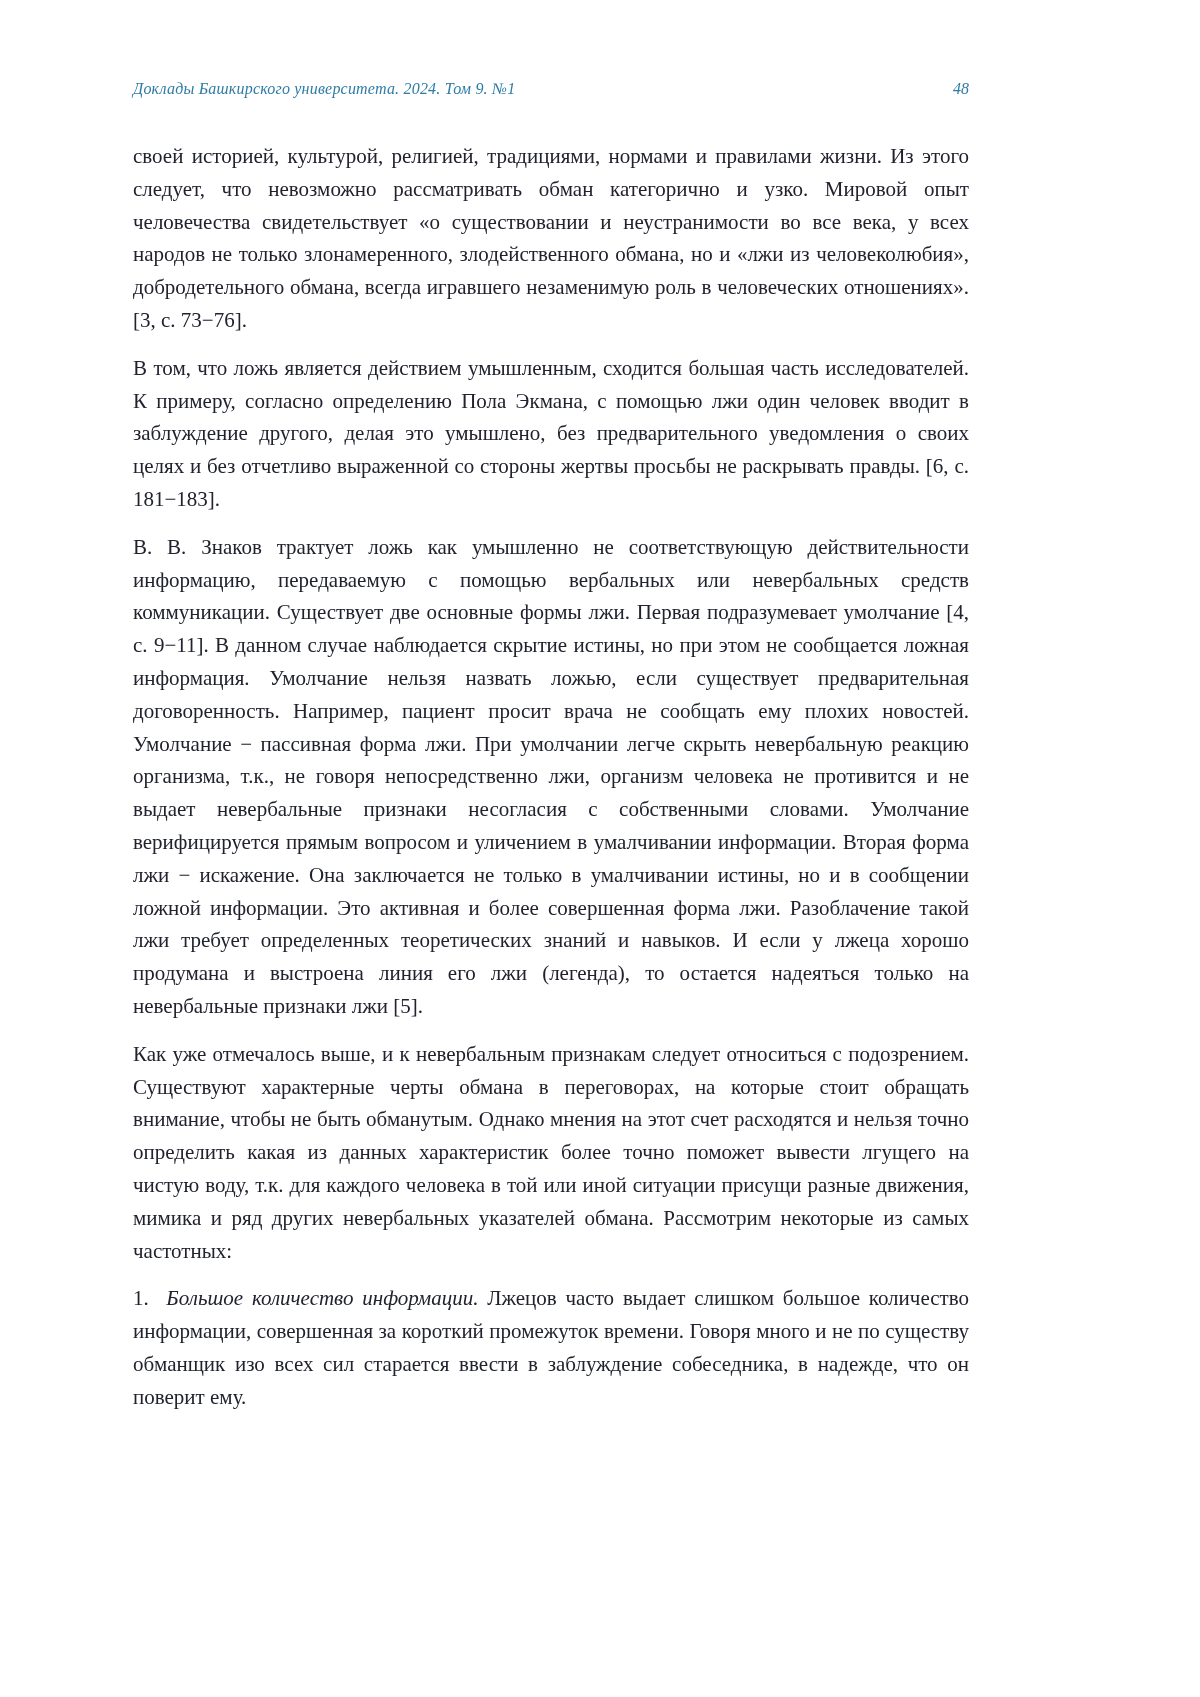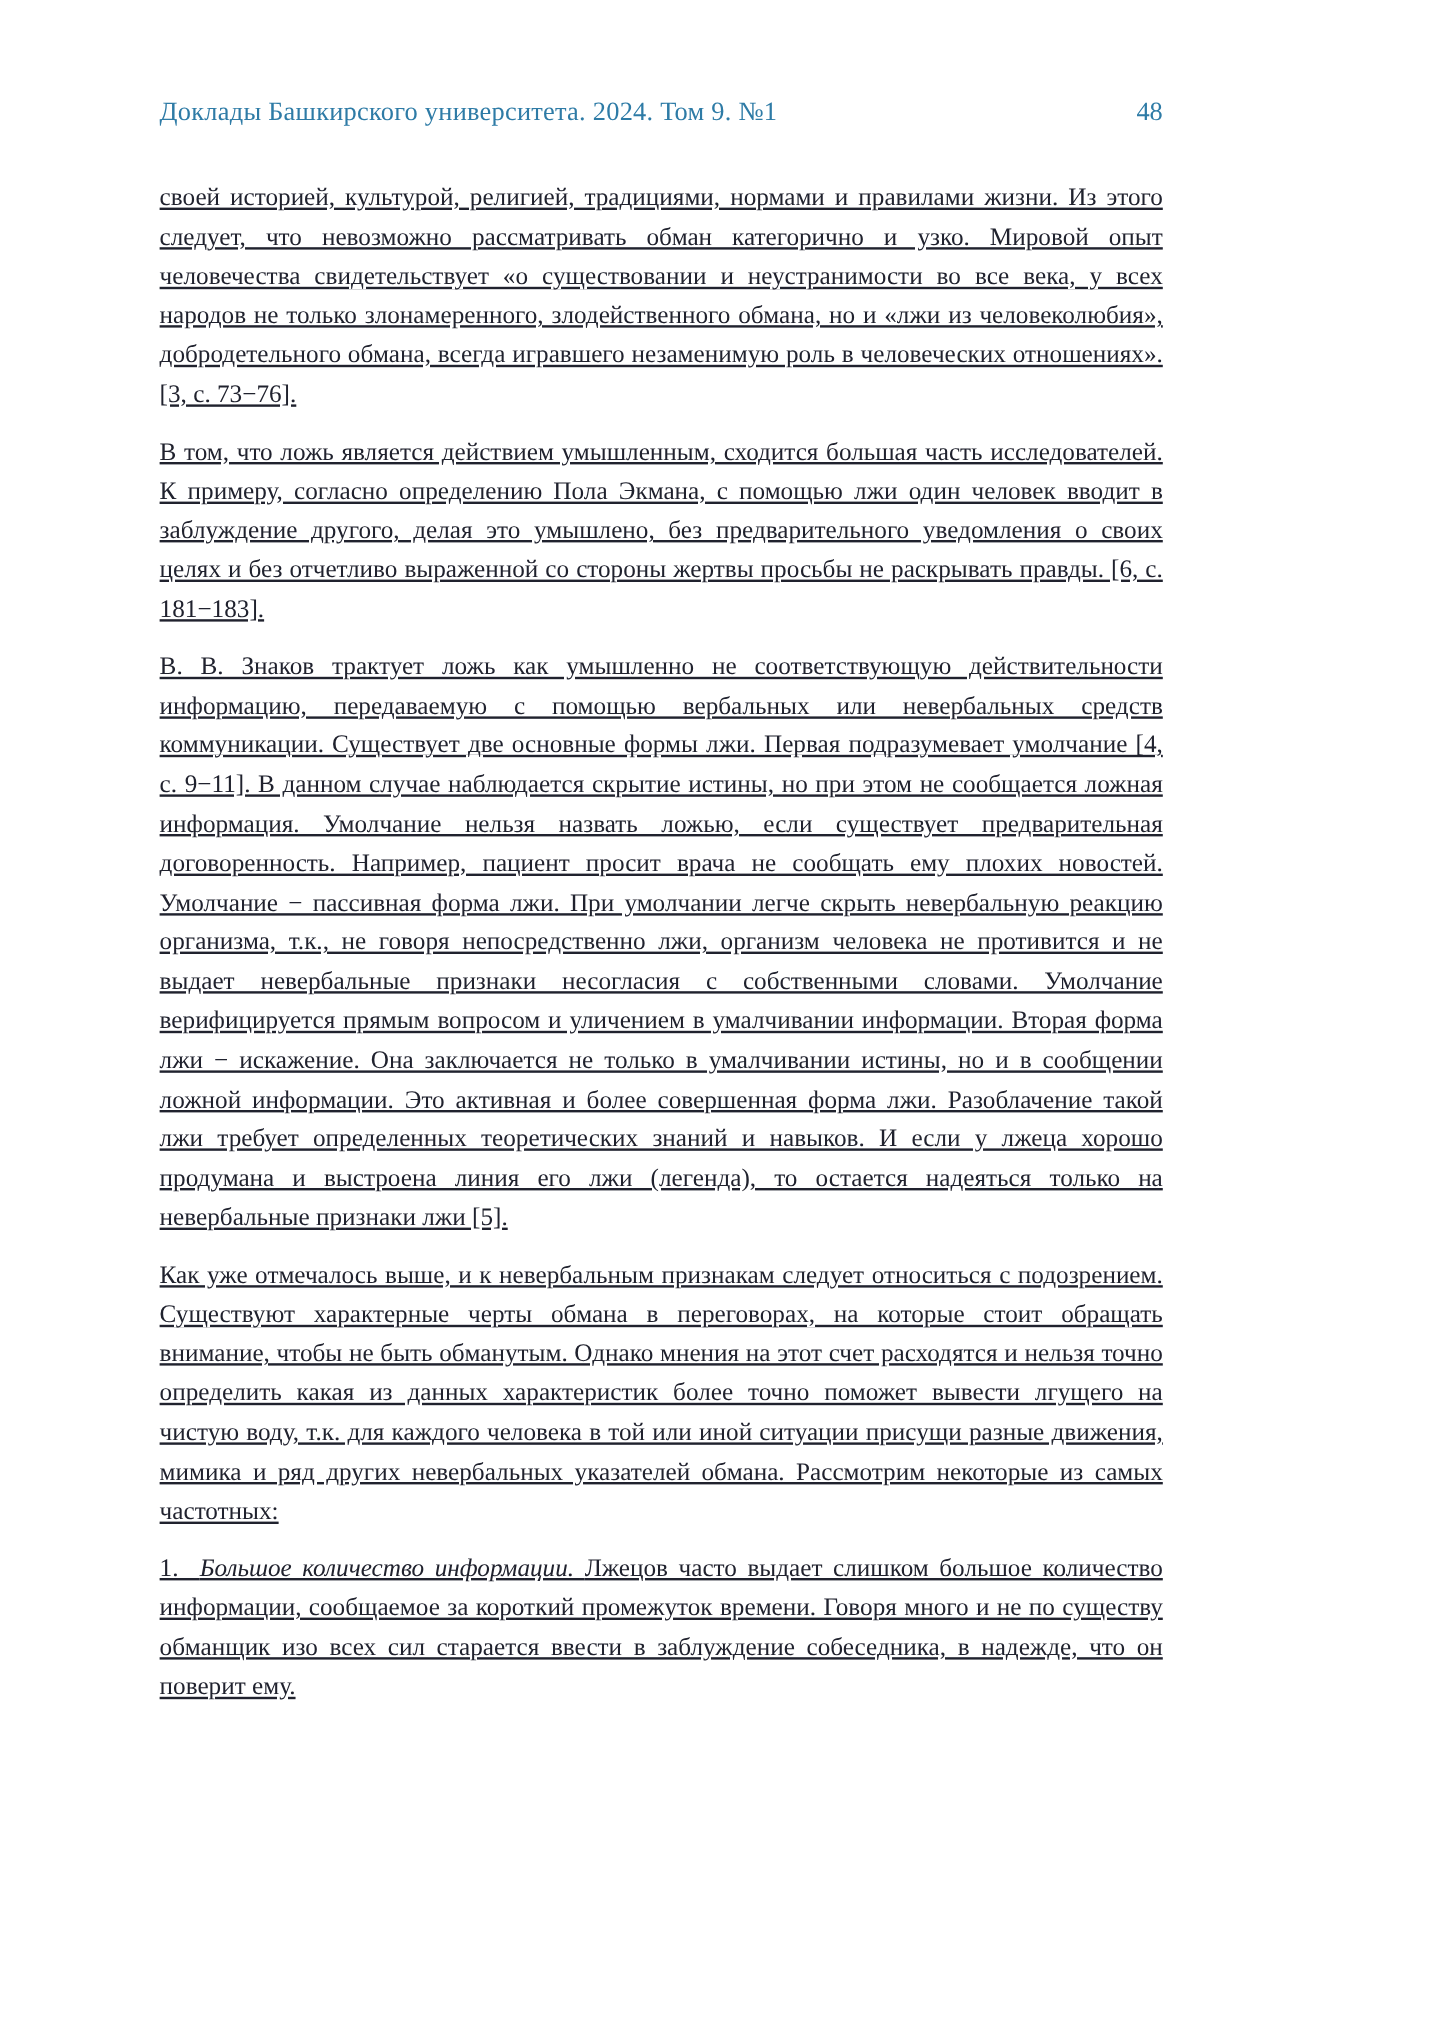--- a/index.html
+++ b/index.html
@@ -21,41 +21,41 @@
   .page {
     box-sizing: border-box;
     width: 1200px;
     height: 1697px;
     padding: 80px 231px 60px 133px;
   }
   .page-header {
     display: flex;
     justify-content: space-between;
     align-items: baseline;
-    font-size: 22px;
+    font-size: 16px;
     color: var(--accent);
     margin-bottom: 42px;
     white-space: nowrap;
+    font-style: italic;
   }
   .page-header .journal-title {
     letter-spacing: 0.2px;
   }
   .page-header .page-number {
     margin-left: 36px;
   }
   .page-body {
     font-size: 21px;
     line-height: 32.8px;
     text-align: justify;
     hyphens: auto;
     -webkit-hyphens: auto;
   }
   .para {
     margin: 0 0 15px 0;
-    text-decoration: underline;
   }
   .para:last-child {
     margin-bottom: 0;
   }
   .para .item-number {
     font-style: normal;
   }
   .para em {
     font-style: italic;
     margin-top: 12px;
@@ -67,15 +67,15 @@
 <div class="page">
   <header class="page-header">
     <span class="journal-title">Доклады Башкирского университета. 2024. Том 9. №1</span>
     <span class="page-number">48</span>
   </header>
   <main class="page-body" id="article-body">
       <p class="para"><span>своей историей, культурой, религией, традициями, нормами и правилами жизни. Из этого следует, что невозможно рассматривать обман категорично и узко. Мировой опыт человечества свидетельствует «о существовании и неустранимости во все века, у всех народов не только злонамеренного, злодейственного обмана, но и «лжи из человеколюбия», добродетельного обмана, всегда игравшего незаменимую роль в человеческих отношениях». [3, с. 73−76].</span></p>
       <p class="para"><span>В том, что ложь является действием умышленным, сходится большая часть исследователей. К примеру, согласно определению Пола Экмана, с помощью лжи один человек вводит в заблуждение другого, делая это умышлено, без предварительного уведомления о своих целях и без отчетливо выраженной со стороны жертвы просьбы не раскрывать правды. [6, с. 181−183].</span></p>
       <p class="para"><span>В. В. Знаков трактует ложь как умышленно не соответствующую действительности информацию, передаваемую с помощью вербальных или невербальных средств коммуникации. Существует две основные формы лжи. Первая подразумевает умолчание [4, с. 9−11]. В данном случае наблюдается скрытие истины, но при этом не сообщается ложная информация. Умолчание нельзя назвать ложью, если существует предварительная договоренность. Например, пациент просит врача не сообщать ему плохих новостей. Умолчание − пассивная форма лжи. При умолчании легче скрыть невербальную реакцию организма, т.к., не говоря непосредственно лжи, организм человека не противится и не выдает невербальные признаки несогласия с собственными словами. Умолчание верифицируется прямым вопросом и уличением в умалчивании информации. Вторая форма лжи − искажение. Она заключается не только в умалчивании истины, но и в сообщении ложной информации. Это активная и более совершенная форма лжи. Разоблачение такой лжи требует определенных теоретических знаний и навыков. И если у лжеца хорошо продумана и выстроена линия его лжи (легенда), то остается надеяться только на невербальные признаки лжи [5].</span></p>
       <p class="para"><span>Как уже отмечалось выше, и к невербальным признакам следует относиться с подозрением. Существуют характерные черты обмана в переговорах, на которые стоит обращать внимание, чтобы не быть обманутым. Однако мнения на этот счет расходятся и нельзя точно определить какая из данных характеристик более точно поможет вывести лгущего на чистую воду, т.к. для каждого человека в той или иной ситуации присущи разные движения, мимика и ряд других невербальных указателей обмана. Рассмотрим некоторые из самых частотных:</span></p>
-      <p class="para"><span class="item-number">1.&nbsp; </span><em>Большое количество информации. </em><span>Лжецов часто выдает слишком большое количество информации, сообщаемое за короткий промежуток времени. Говоря много и не по существу обманщик изо всех сил старается ввести в заблуждение собеседника, в надежде, что он поверит ему.</span></p>
+      <p class="para"><span class="item-number">1.&nbsp; </span><em>Большое количество информации. </em><span>Лжецов часто выдает слишком большое количество информации, совершенная за короткий промежуток времени. Говоря много и не по существу обманщик изо всех сил старается ввести в заблуждение собеседника, в надежде, что он поверит ему.</span></p>
     </main>
 </div>
 
 </body></html>

